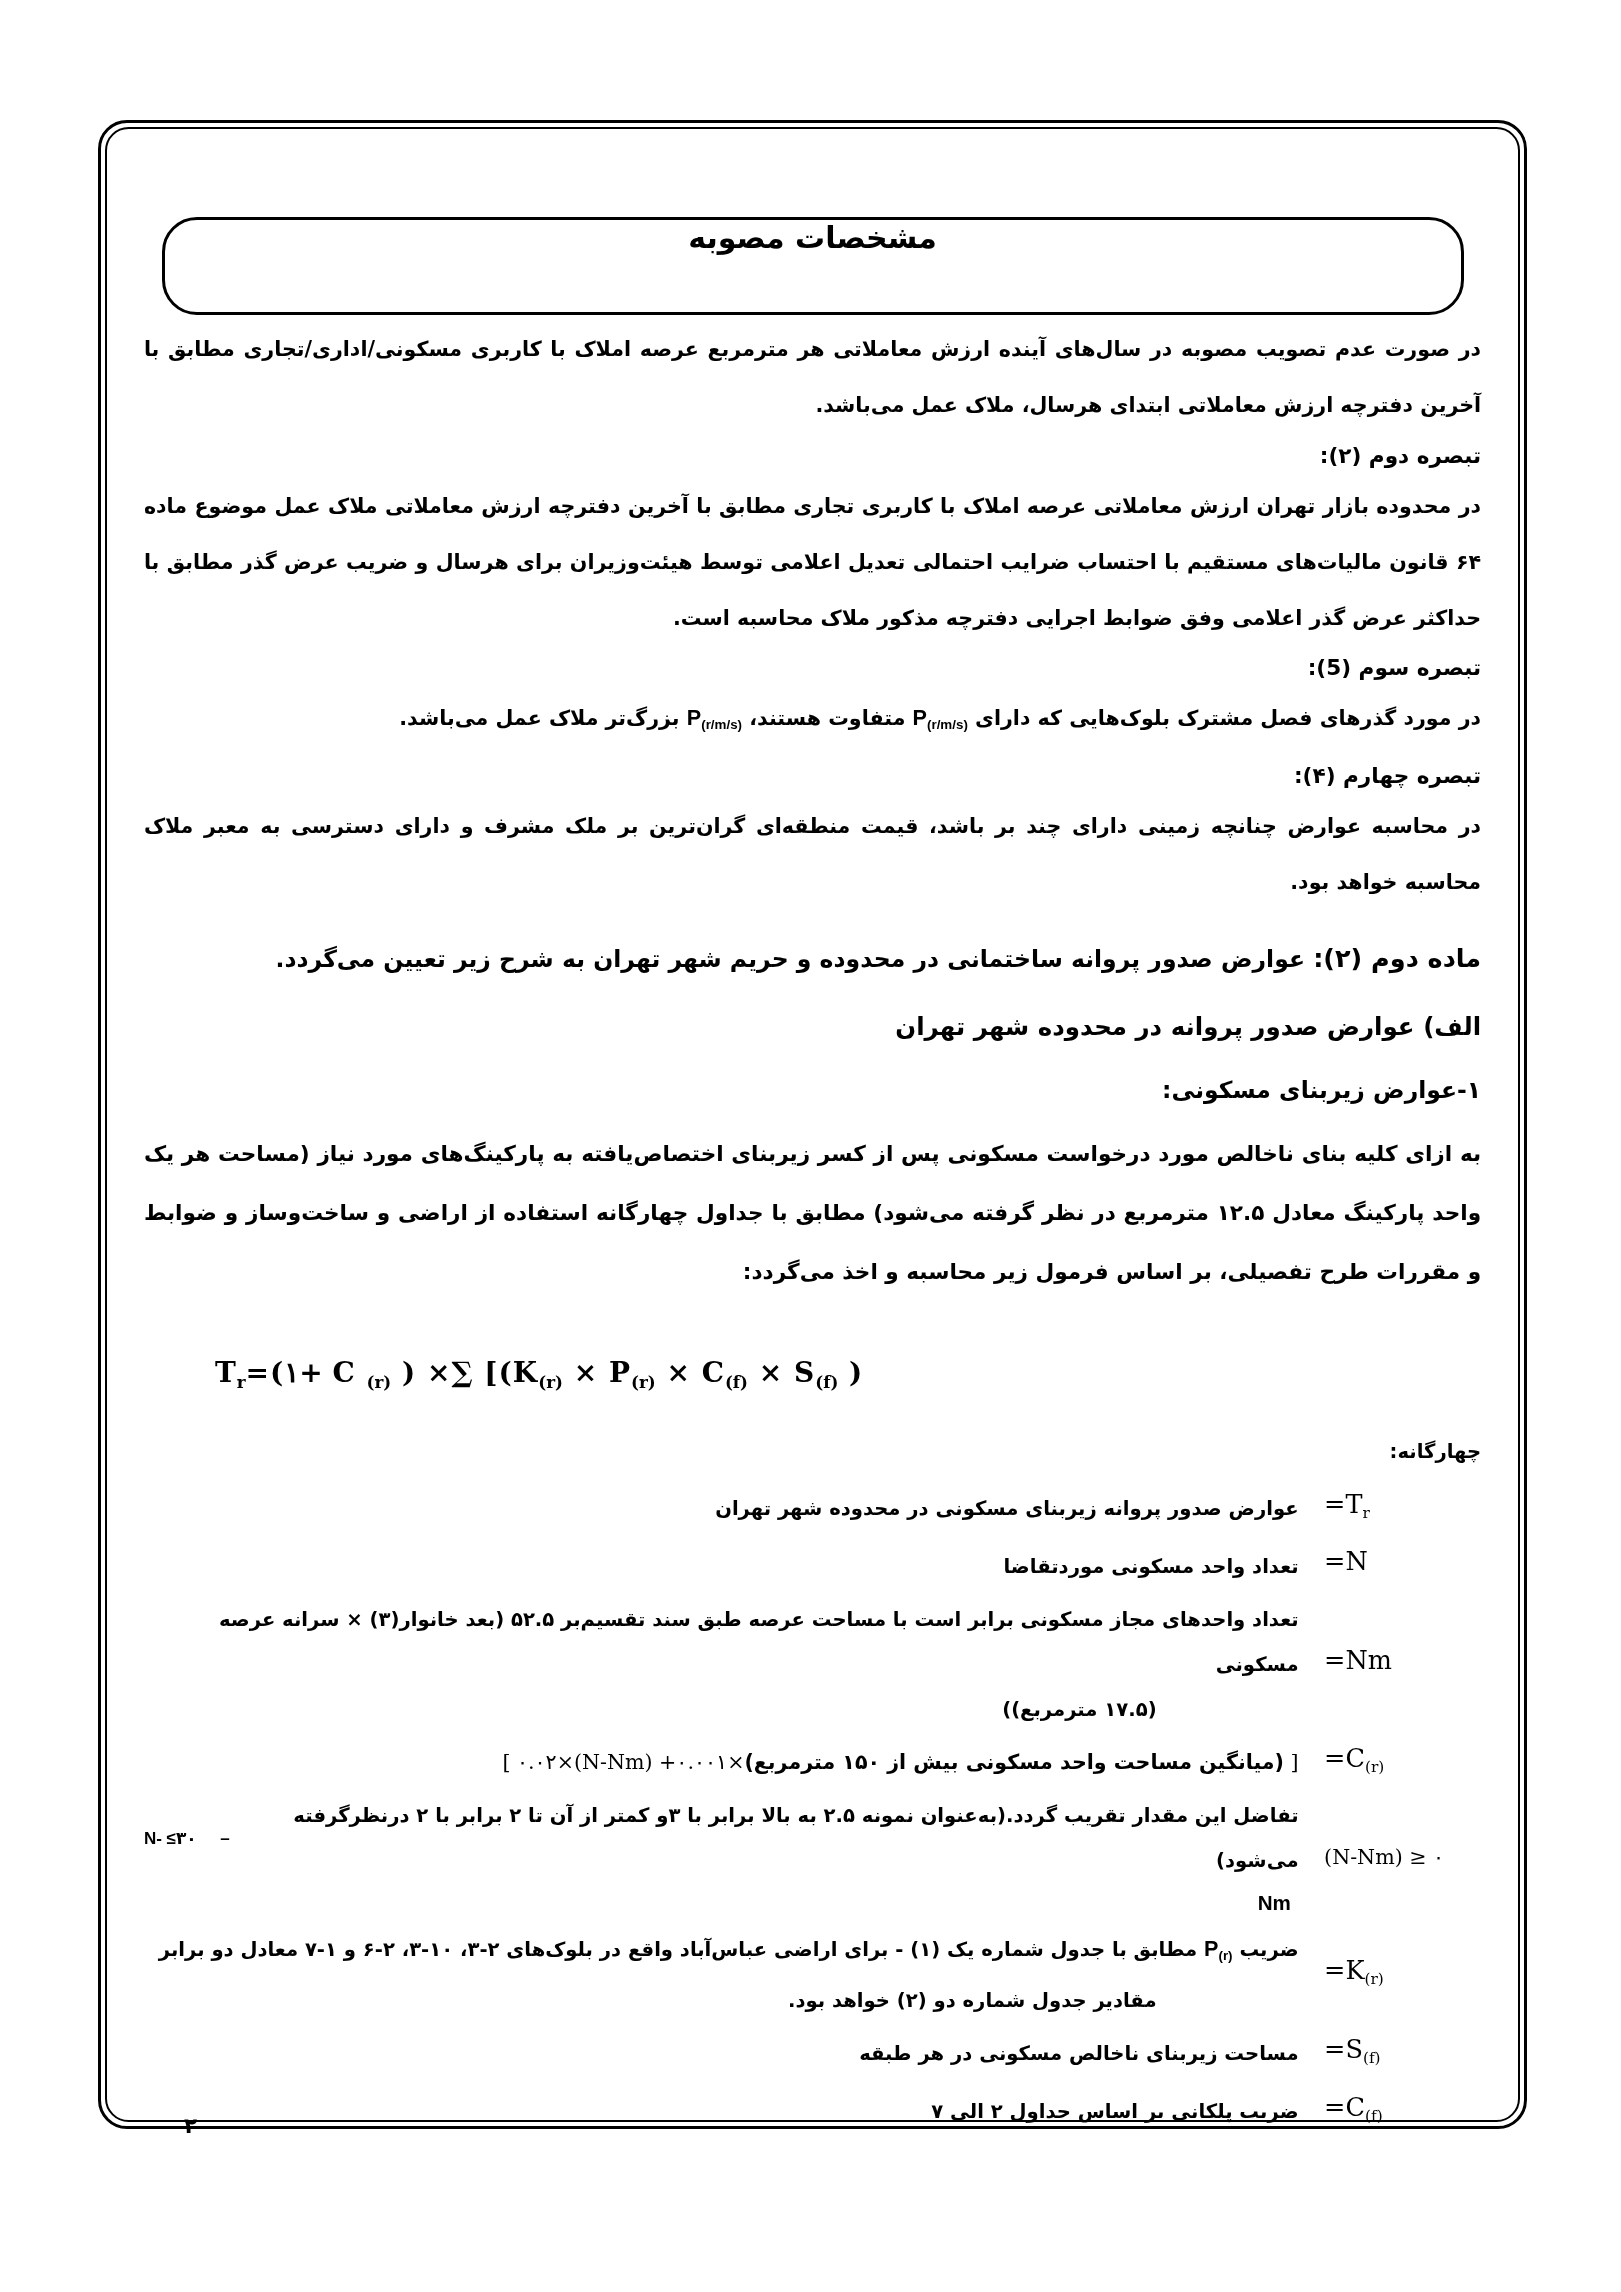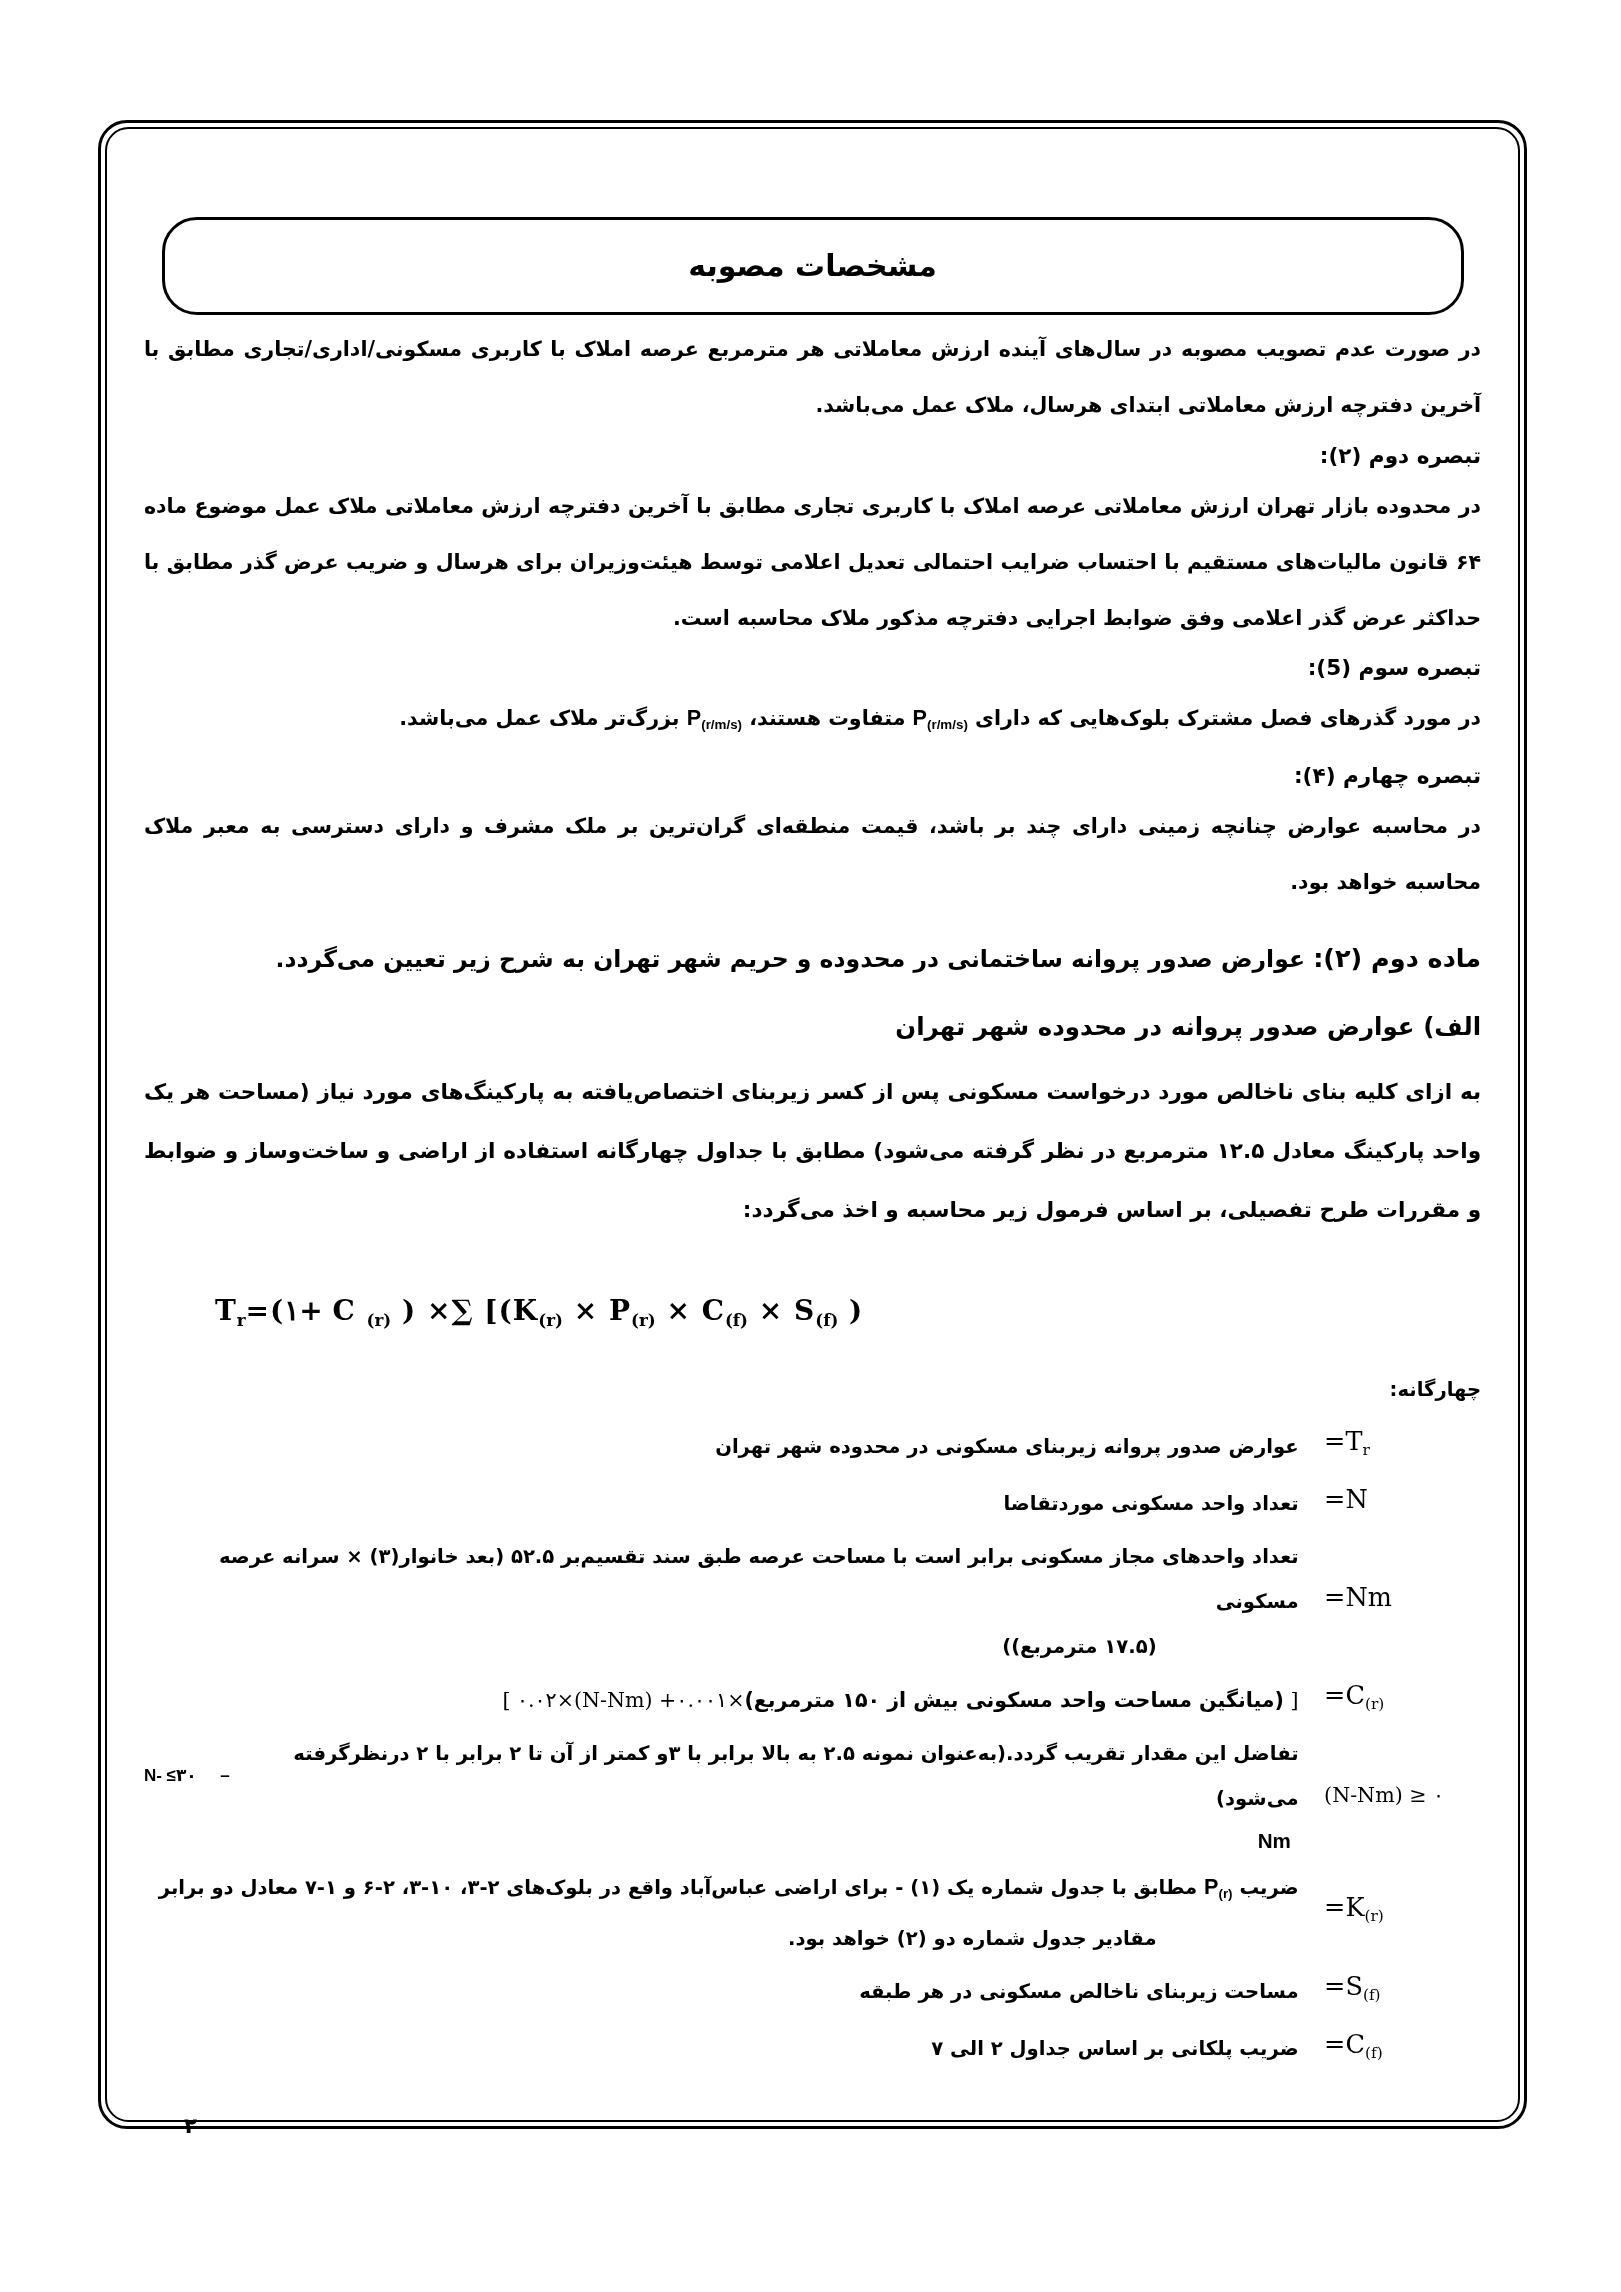--- a/index.html
+++ b/index.html
@@ -18,21 +18,21 @@
     border:3.9px solid #000;border-radius:29px;
   }
   .inner-border{
     position:absolute;inset:3.9px;
     border:2px solid #000;border-radius:23.5px;
   }
   .title-box{
     margin:88px auto 0 auto;
     width:1296px;height:92px;
     border:3.9px solid #000;border-radius:35px;
-    display:flex;align-items:center;justify-content:center;
+    display:flex;align-items:flex-start;justify-content:center;
   }
   .title-box .title{
     font-size:30px;font-weight:bold;
   }
   .content{
     direction:rtl;
     padding:0 37px;
   }
   h3.note-h{
     font-size:21.6px;font-weight:bold;
@@ -161,20 +161,21 @@
 
         <h3 class="note-h">تبصره چهارم (۴):</h3>
         <p class="body">در محاسبه عوارض چنانچه زمینی دارای چند بر باشد، قیمت منطقه‌ای گران‌ترین بر ملک مشرف و دارای دسترسی به معبر ملاک محاسبه خواهد بود.</p>
 
         <p class="article-line">
           <span class="article-lead">ماده دوم (۲):</span>
           <span>عوارض صدور پروانه ساختمانی در محدوده و حریم شهر تهران به شرح زیر تعیین می‌گردد.</span>
         </p>
 
         <p class="section-a">الف) عوارض صدور پروانه در محدوده شهر تهران</p>
+        <p class="sub1">۱-عوارض زیربنای مسکونی:</p>
         <p class="intro">به ازای کلیه بنای ناخالص مورد درخواست مسکونی پس از کسر زیربنای اختصاص‌یافته به پارکینگ‌های مورد نیاز (مساحت هر یک واحد پارکینگ معادل ۱۲.۵ مترمربع در نظر گرفته می‌شود) مطابق با جداول چهارگانه استفاده از اراضی و ساخت‌وساز و ضوابط و مقررات طرح تفصیلی، بر اساس فرمول زیر محاسبه و اخذ می‌گردد:</p>
 
         <div class="formula">
           <span>T</span><sub>r</sub><span>=(۱+ C </span><sub>(r)</sub><span> ) ×∑ [(K</span><sub>(r)</sub><span> × P</span><sub>(r)</sub><span> × C</span><sub>(f)</sub><span> × S</span><sub>(f)</sub><span> )</span>
         </div>
 
         <p class="vars-label">چهارگانه:</p>
 
         <div class="vars">
 

